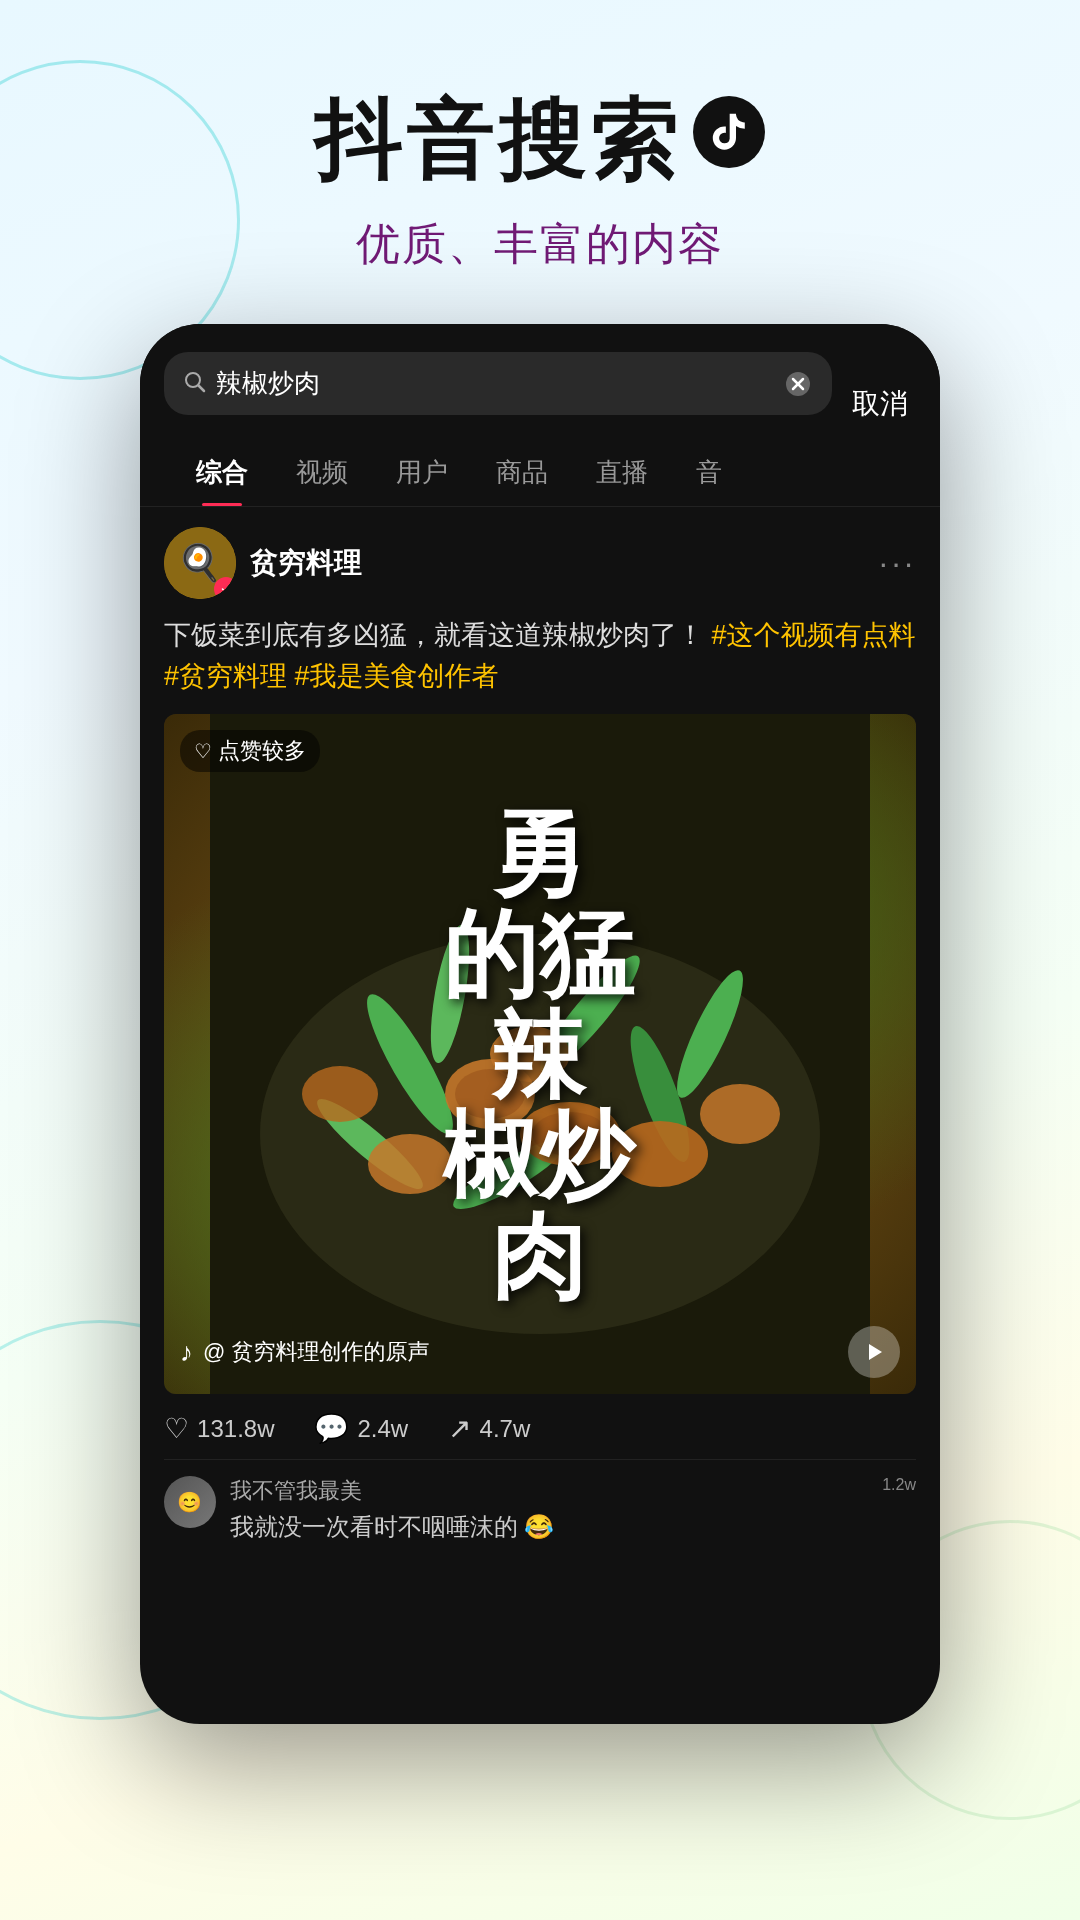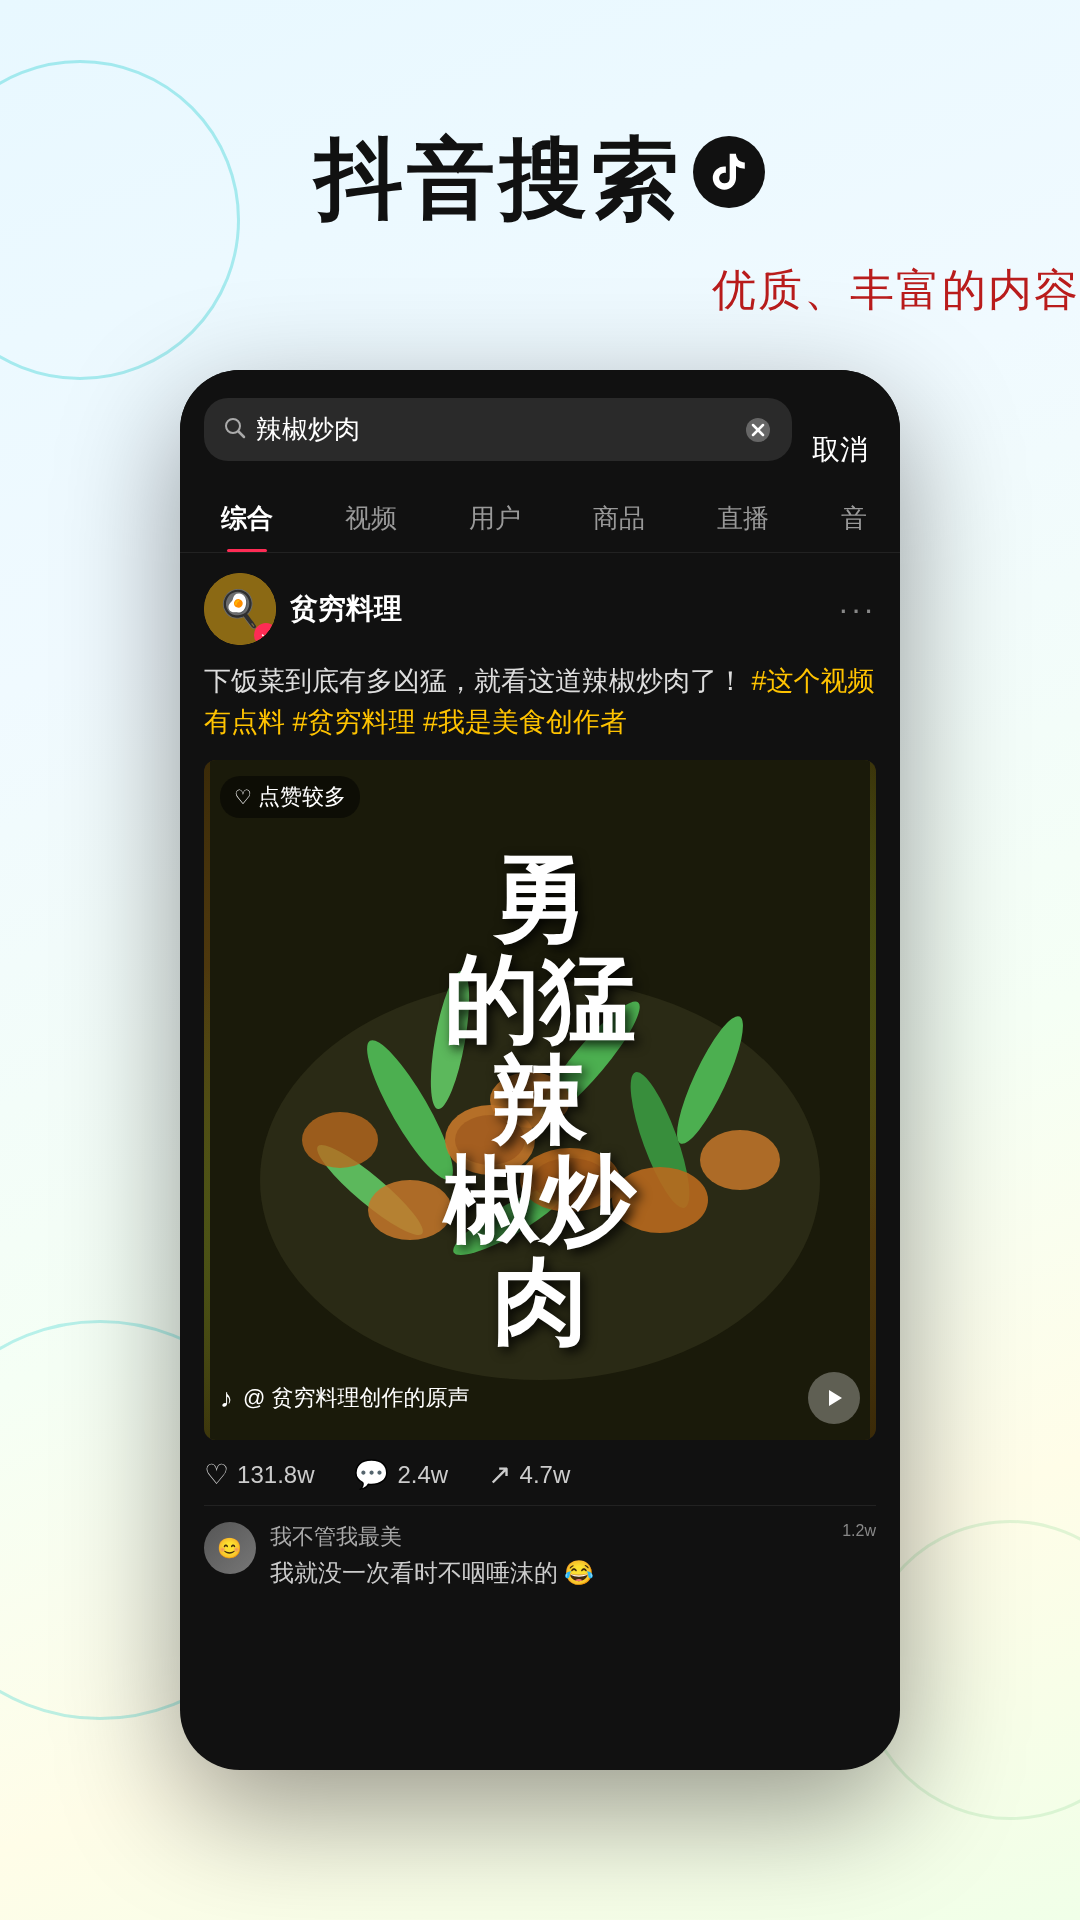--- a/index.html
+++ b/index.html
@@ -40,22 +40,22 @@
       right: -80px;
       width: 300px;
       height: 300px;
       border: 3px solid rgba(180, 230, 180, 0.4);
       border-radius: 50%;
       pointer-events: none;
     }
 
     
     .header-section {
-      text-align: right;
-      padding-top: 120px;
+      text-align: center;
+      padding-top: 80px;
       padding-bottom: 50px;
       position: relative;
       z-index: 2;
     }
 
     .main-title {
       font-size: 88px;
       font-weight: 900;
       color: #111;
       letter-spacing: 4px;
@@ -76,35 +76,35 @@
       position: relative;
       top: -8px;
     }
     .tiktok-logo svg {
       width: 44px;
       height: 44px;
     }
 
     .subtitle {
       font-size: 44px;
-      color: #b91c1c;
-      margin-top: 22px;
+      color: #701a75;
+      margin-top: 16px;
       letter-spacing: 2px;
     }
 
     
     .phone-wrapper {
       display: flex;
       justify-content: center;
       position: relative;
       z-index: 2;
     }
 
     .phone {
-      width: 720px;
+      width: 800px;
       height: 1400px;
       background: #111;
       border-radius: 60px;
       overflow: hidden;
       box-shadow: 0 40px 120px rgba(0,0,0,0.4);
       position: relative;
     }
 
     
     .search-bar {
@@ -151,23 +151,22 @@
       font-size: 28px;
       white-space: nowrap;
       padding: 0 8px;
       margin-top: 41px;
     }
 
     
     .tabs {
       display: flex;
       background: #111;
-      padding: 0 17px;
+      padding: 0 32px;
       border-bottom: 1px solid #222;
-      gap: 24px;
     }
 
     .tab {
       padding: 16px 24px;
       font-size: 26px;
       color: #999;
       position: relative;
       white-space: nowrap;
     }
 

